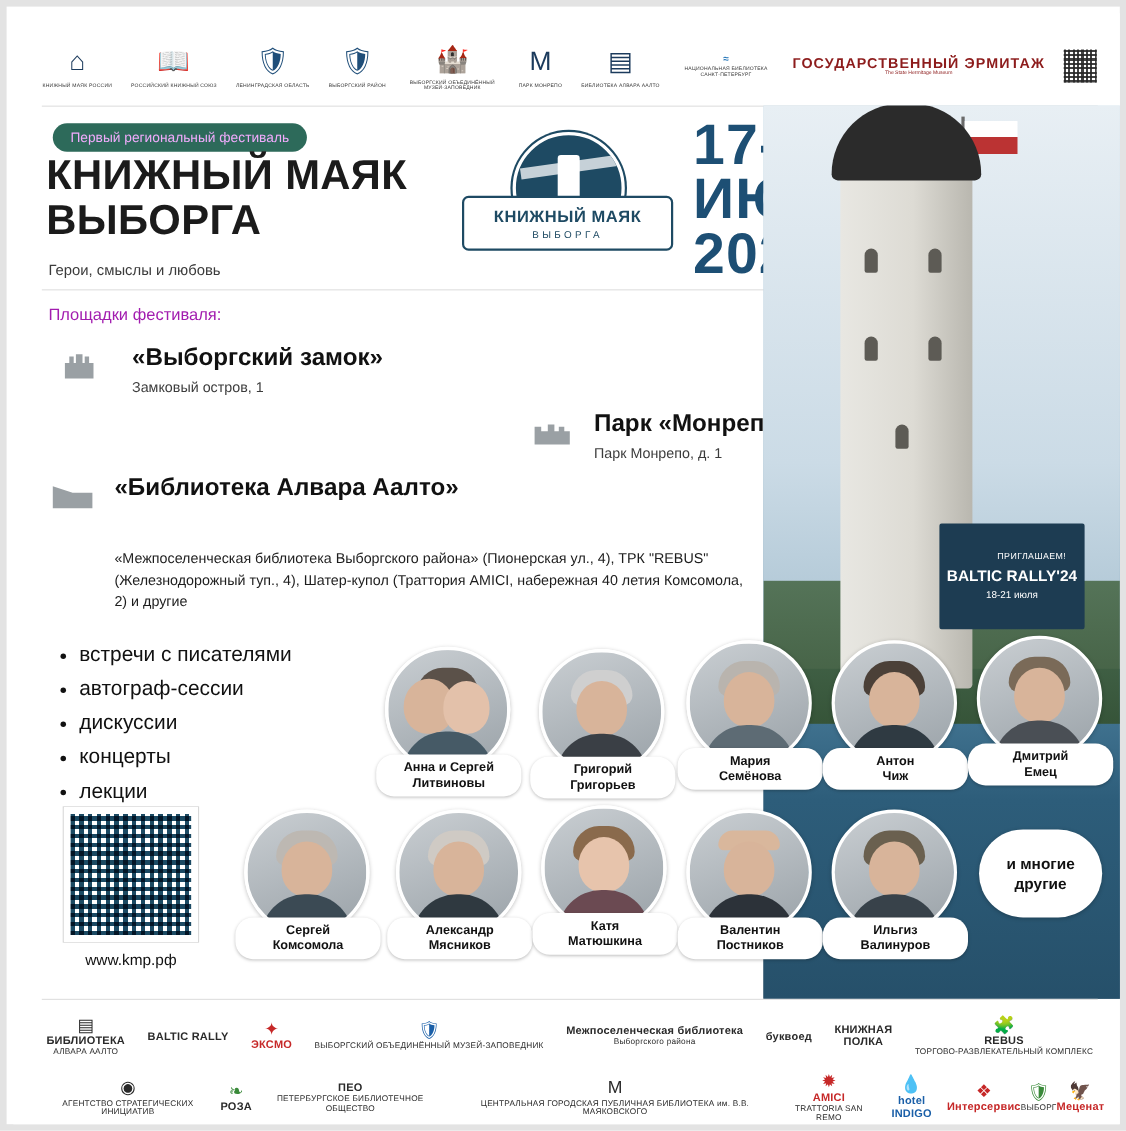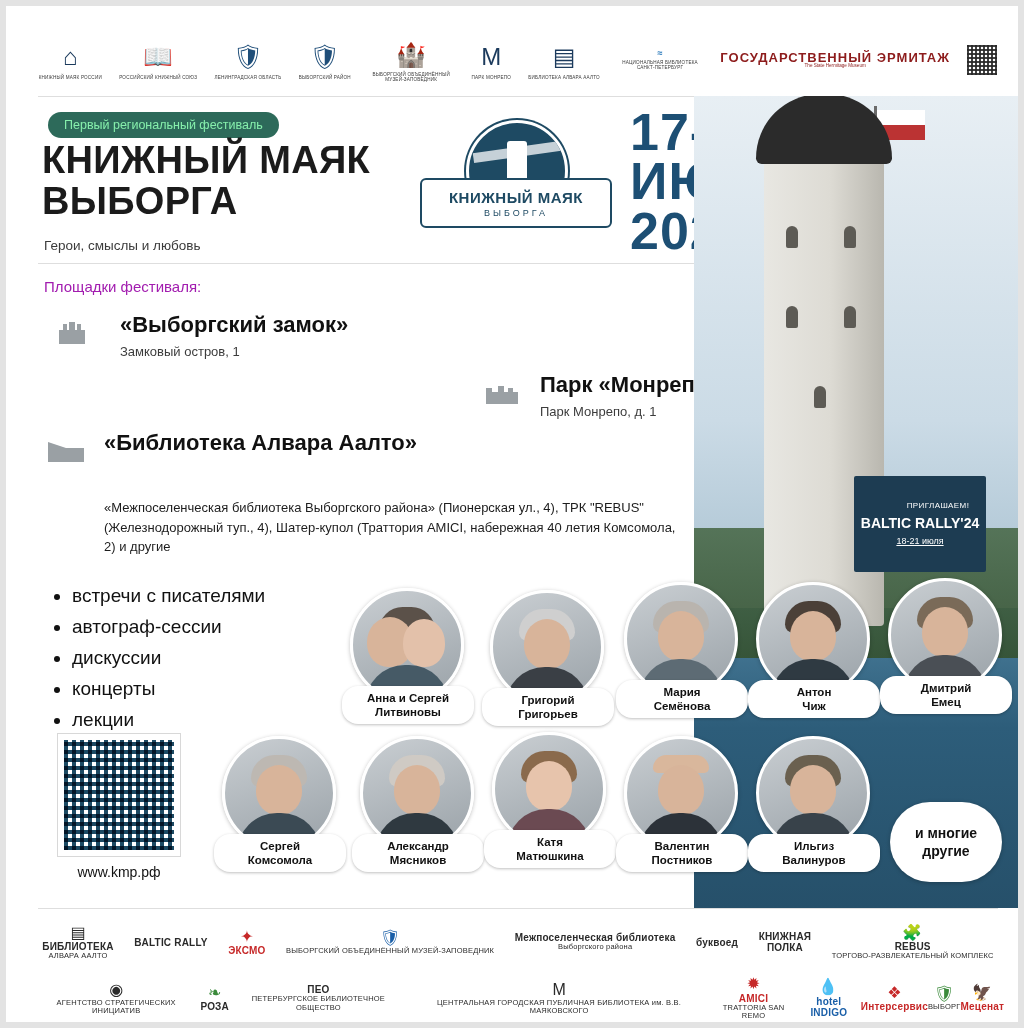--- a/index.html
+++ b/index.html
@@ -82,21 +82,21 @@
   }
   .divider.d1 { top: 84px; }
   .divider.d2 { top: 251px; }
   .divider.d3 { top: 896px; }
 
   
   .badge {
     position: absolute;
     left: 36px; top: 100px;
     background: #2d6a5a;
-    color: #86efac;
+    color: #f0abfc;
     font-size: 12.5px;
     padding: 6px 16px;
     border-radius: 14px;
     white-space: nowrap;
   }
   .title {
     position: absolute;
     left: 30px; top: 128px;
     font-size: 38px;
     font-weight: bold;
@@ -271,21 +271,21 @@
     background: linear-gradient(180deg,#ffffff 0 50%, #b33 50% 100%);
   }
   .castle .banner {
     position:absolute; left: 160px; top: 380px; width: 132px; height: 96px;
     background: #1d3c52; color: #fff; border-radius: 2px;
     display:flex; flex-direction:column; align-items:center; justify-content:center;
     text-align:center; line-height:1.25;
   }
   .castle .banner .b1 { font-size: 8px; letter-spacing:.4px;padding-left:36px; }
   .castle .banner .b2 { font-size: 14px; font-weight:bold; margin: 4px 0; }
-  .castle .banner .b3 { font-size: 9px; text-decoration: underline; }
+  .castle .banner .b3 { font-size: 9px; }
 
   
   .speakers {
     position: absolute;
     left: 330px; top: 556px;
     width: 660px; height: 330px;
   }
   .sp {
     position: absolute;
     width: 108px;
@@ -337,21 +337,20 @@
   }
   .more-pill {
     position: absolute;
     width: 112px; height: 80px;
     background: #ffffff;
     border-radius: 40px;
     box-shadow: 0 1px 4px rgba(0,0,0,.25);
     display:flex; align-items:center; justify-content:center;
     text-align:center; font-size: 14px; font-weight: bold; color:#111;
     line-height: 1.3;
-    margin-top: 48px;
   }
 
   
   .sponsors {
     position: absolute;
     left: 0; top: 900px; width: 1012px; height: 116px;
   }
   .srow {
     position: absolute; left: 20px; width: 972px;
     display: flex; align-items: center; justify-content: space-around;

